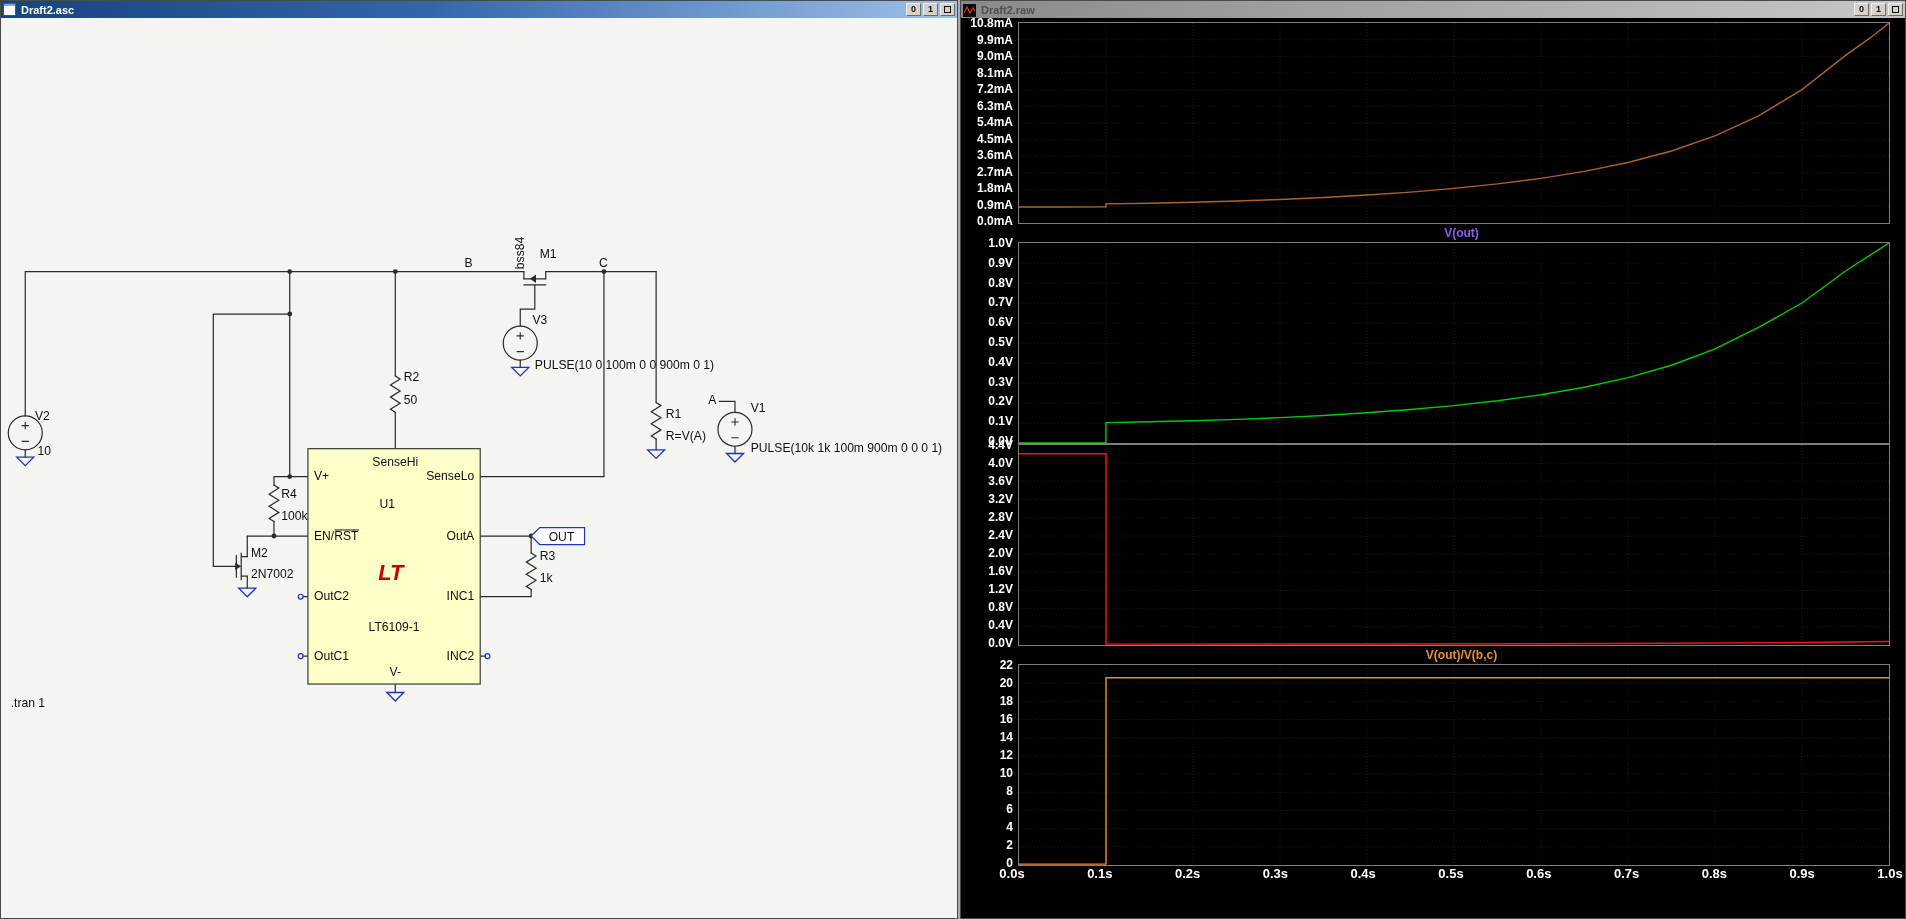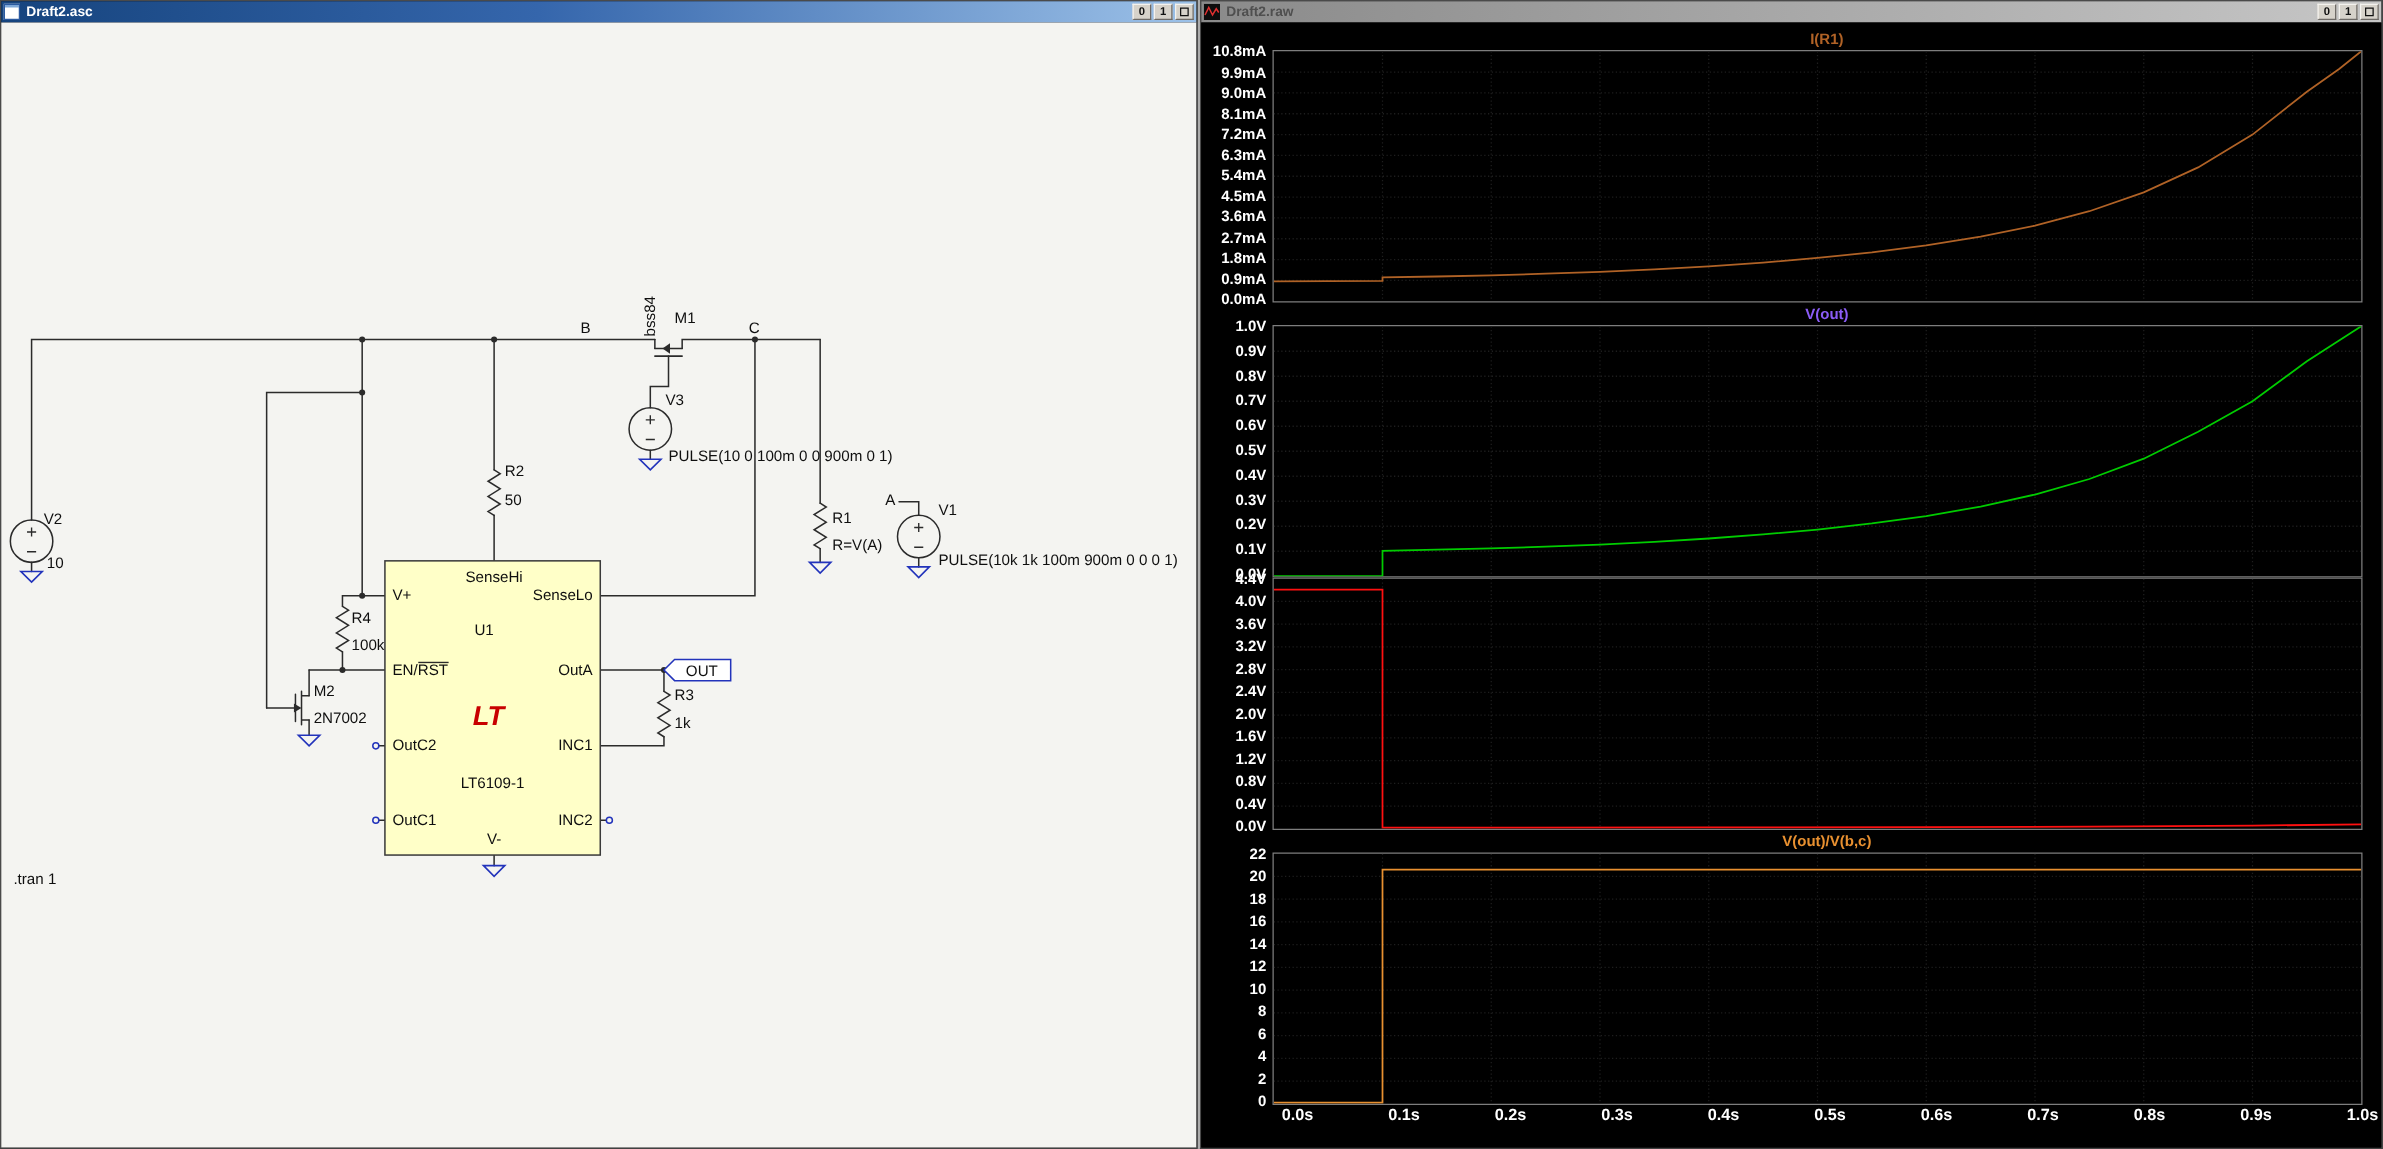--- a/index.html
+++ b/index.html
@@ -33,21 +33,21 @@
   text.red{fill:#C80000;font-weight:bold;font-style:italic;font-size:18px}
   .ubox{fill:#FFFFC8;stroke:#3A3A3A;stroke-width:1}
   
   #plotclient{flex:1;background:#000;padding-top:4px;overflow:hidden}
   .pane-title{height:18px;line-height:18px;margin-left:57px;text-align:center;font-size:12px;font-weight:bold;cursor:default}
   .pane-row{display:flex;padding-right:15px;height:202px}
   .gutter{width:57px;flex:0 0 57px;position:relative}
   .ytick{position:absolute;right:5px;transform:translateY(-50%);font-size:12px;font-weight:bold;color:#FFF;white-space:nowrap}
   .pane-plot{flex:1;position:relative;border:1px solid #7E7E7E;background:#000}
   .pane-plot svg{position:absolute;left:0;top:0;width:100%;height:100%}
-  .xaxis{position:relative;height:16px;margin-left:77px;margin-right:15px}
+  .xaxis{position:relative;height:16px;margin-left:51px;margin-right:15px}
   .xtick{position:absolute;top:0;transform:translateX(-50%);font-size:13px;font-weight:bold;color:#FFF;white-space:nowrap}
 </style>
 </head>
 <body>
 
 <div class="window" id="leftwin">
   <div class="titlebar active">
     <span class="ticon doc"></span>
     <span class="ttext">Draft2.asc</span>
     <span class="tbuttons">
@@ -217,21 +217,20 @@
       <span class="winbtn">0</span>
       <span class="winbtn">1</span>
       <span class="winbtn">
           <span class="boxglyph"></span>
         </span>
     </span>
   </div>
   <div id="plotclient">
 
     <div class="pane">
-      <div class="pane-title" style="color: rgb(176, 98, 38);">I(R1)</div>
       <div class="pane-row">
         <div class="gutter">
             <div class="ytick" style="top: 199px;">0.0mA</div>
             <div class="ytick" style="top: 182.5px;">0.9mA</div>
             <div class="ytick" style="top: 166px;">1.8mA</div>
             <div class="ytick" style="top: 149.5px;">2.7mA</div>
             <div class="ytick" style="top: 133px;">3.6mA</div>
             <div class="ytick" style="top: 116.5px;">4.5mA</div>
             <div class="ytick" style="top: 100px;">5.4mA</div>
             <div class="ytick" style="top: 83.5px;">6.3mA</div>

